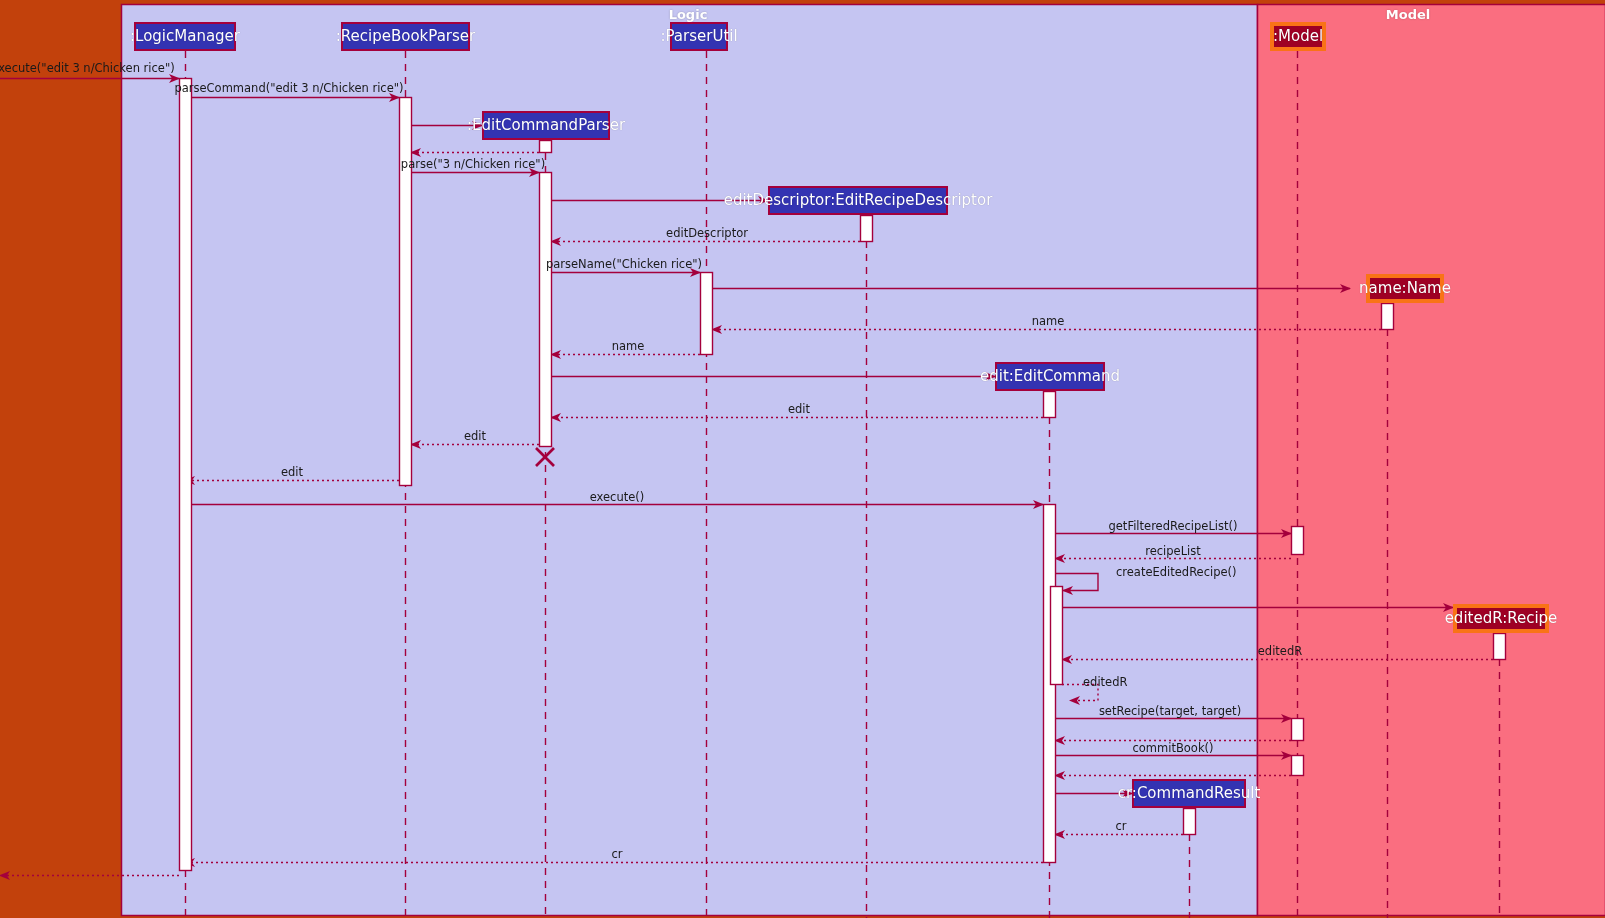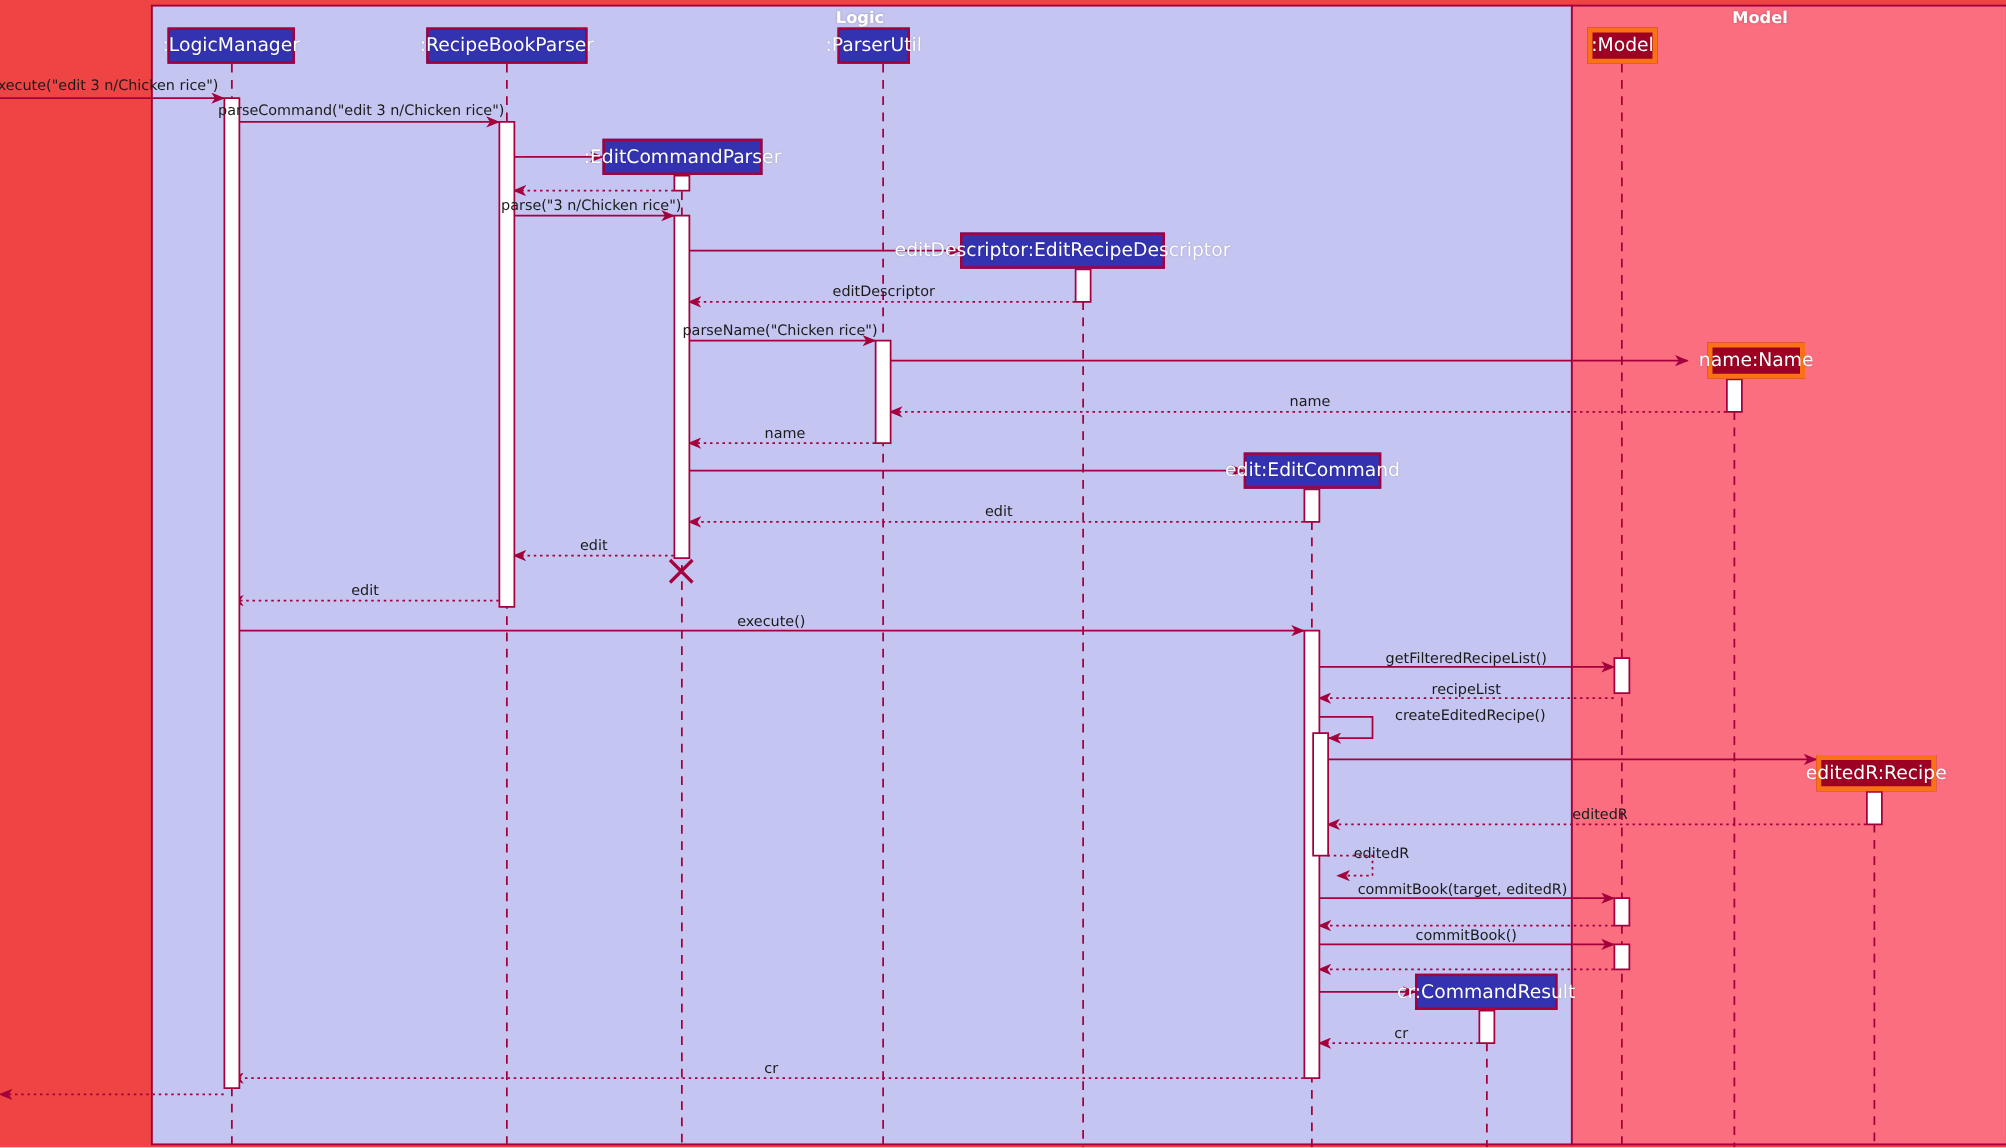--- a/index.html
+++ b/index.html
@@ -6,21 +6,21 @@
   html, body {
     margin: 0; padding: 0;
     background: #ffffff;
     font-family: "DejaVu Sans", "Liberation Sans", sans-serif;
   }
   #diagram {
     position: relative;
     width: 1605px;
     height: 918px;
     overflow: hidden;
-    background: #ef4444;
+    background: #c2410c;
   }
   #svgroot { position: absolute; left: 0; top: 0; }
 
   
   .pbox {
     position: absolute;
     box-sizing: border-box;
     display: flex;
     align-items: center;
     justify-content: center;
@@ -157,21 +157,21 @@
       </div>
       <div class="pbox logic" style="left: 341px; top: 22px; width: 129px; height: 29px;">
         <span>:RecipeBookParser</span>
       </div>
       <div class="pbox logic" style="left: 670px; top: 22px; width: 58px; height: 29px;">
         <span>:ParserUtil</span>
       </div>
       <div class="pbox logic" style="left: 482px; top: 111px; width: 128px; height: 29px;">
         <span>:EditCommandParser</span>
       </div>
-      <div class="pbox logic" style="left: 768px; top: 186px; width: 164px; height: 29px;">
+      <div class="pbox logic" style="left: 768px; top: 186px; width: 180px; height: 29px;">
         <span>editDescriptor:EditRecipeDescriptor</span>
       </div>
       <div class="pbox logic" style="left: 995px; top: 362px; width: 110px; height: 29px;">
         <span>edit:EditCommand</span>
       </div>
       <div class="pbox logic" style="left: 1132px; top: 779px; width: 114px; height: 29px;">
         <span>cr:CommandResult</span>
       </div>
       <div class="pbox model" style="left: 1270px; top: 22px; width: 56px; height: 29px;">
         <span>:Model</span>
@@ -193,18 +193,18 @@
       <div class="mlabel ctr" style="left: 628px; top: 341px;">name</div>
       <div class="mlabel ctr" style="left: 799px; top: 404px;">edit</div>
       <div class="mlabel ctr" style="left: 475px; top: 431px;">edit</div>
       <div class="mlabel ctr" style="left: 292px; top: 467px;">edit</div>
       <div class="mlabel ctr" style="left: 617px; top: 492px;">execute()</div>
       <div class="mlabel ctr" style="left: 1173px; top: 521px;">getFilteredRecipeList()</div>
       <div class="mlabel ctr" style="left: 1173px; top: 546px;">recipeList</div>
       <div class="mlabel" style="left: 1116px; top: 567px;">createEditedRecipe()</div>
       <div class="mlabel ctr" style="left: 1280px; top: 646px;">editedR</div>
       <div class="mlabel" style="left: 1083px; top: 677px;">editedR</div>
-      <div class="mlabel ctr" style="left: 1170px; top: 706px;">commitBook(target, editedR)</div>
+      <div class="mlabel ctr" style="left: 1170px; top: 706px;">setRecipe(target, target)</div>
       <div class="mlabel ctr" style="left: 1173px; top: 743px;">commitBook()</div>
       <div class="mlabel ctr" style="left: 1121px; top: 821px;">cr</div>
       <div class="mlabel ctr" style="left: 617px; top: 849px;">cr</div>
     </div>
 </div>
 
 </body></html>

